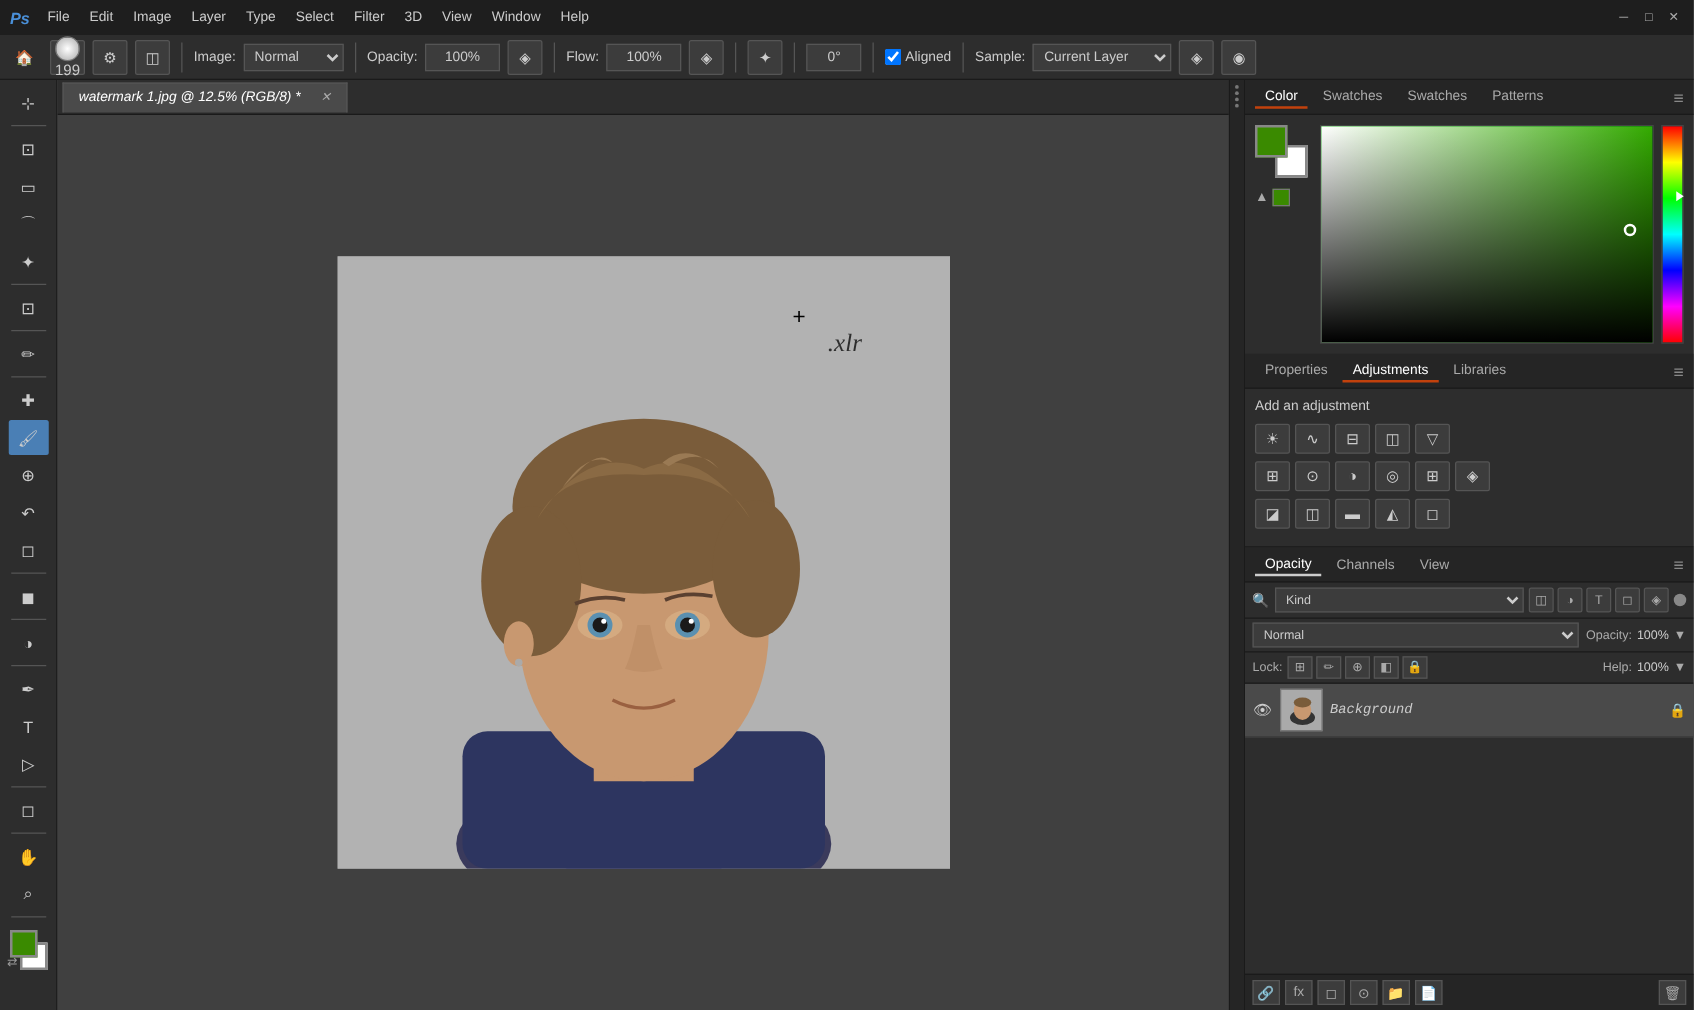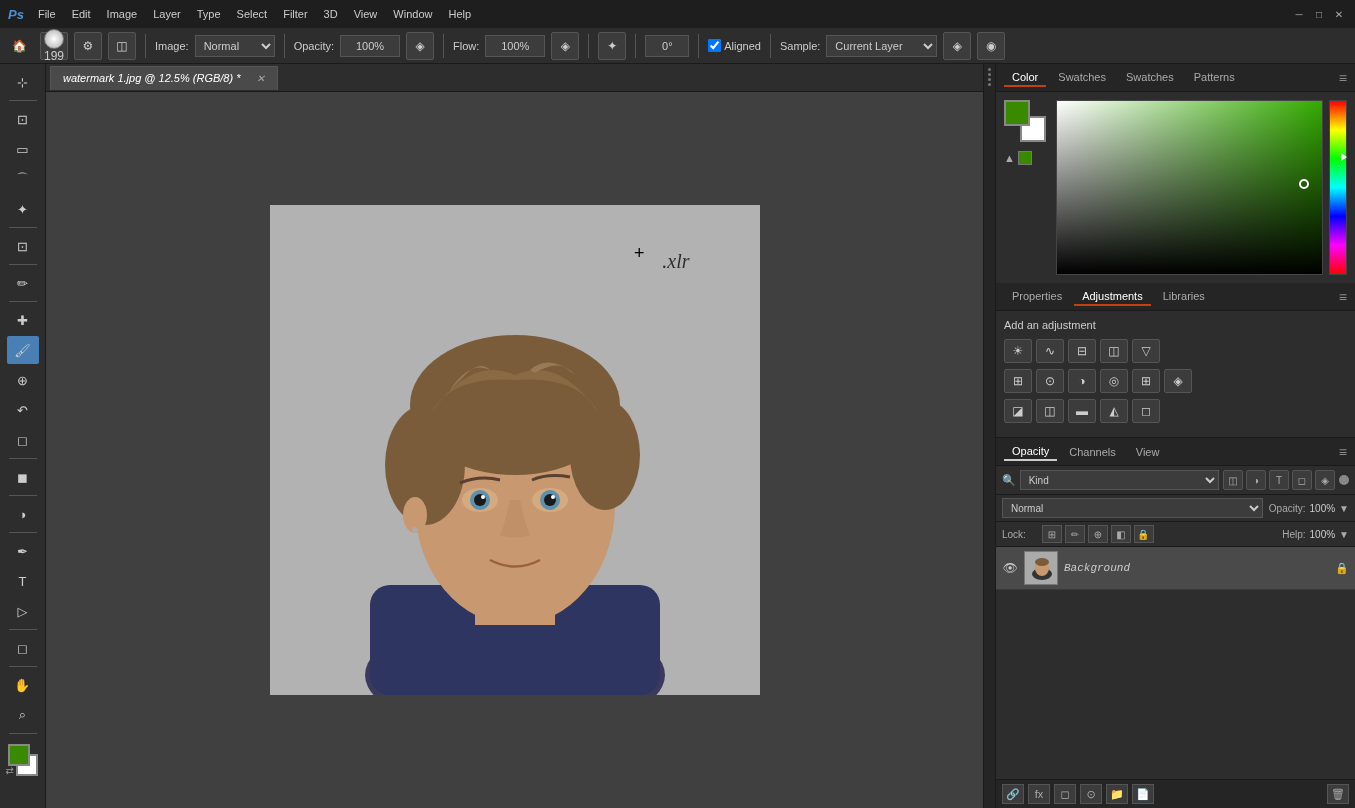--- a/index.html
+++ b/index.html
@@ -64,21 +64,21 @@
     .layers-options { margin-left: auto; color: #888; cursor: pointer; font-size: 14px; }
     .layers-filter-row { display: flex; align-items: center; padding: 4px 6px; gap: 4px; border-bottom: 1px solid #1a1a1a; }
     .layers-search { background: #3c3c3c; border: 1px solid #555; color: #ccc; height: 20px; padding: 0 4px; font-size: 10px; flex: 1; }
     .layers-filter-icons { display: flex; gap: 3px; }
     .layers-filter-icon { width: 20px; height: 20px; background: #3c3c3c; border: 1px solid #555; display: flex; align-items: center; justify-content: center; font-size: 10px; color: #aaa; cursor: pointer; border-radius: 2px; }
     .layers-filter-dot { width: 10px; height: 10px; background: #888; border-radius: 50%; }
     .blend-row { display: flex; align-items: center; padding: 3px 6px; gap: 6px; border-bottom: 1px solid #1a1a1a; }
     .blend-select { background: #3c3c3c; color: #ccc; border: 1px solid #555; height: 20px; padding: 0 4px; font-size: 10px; flex: 1; }
     .opacity-row { display: flex; align-items: center; gap: 4px; font-size: 10px; color: #aaa; }
     .opacity-val { color: #ccc; }
-    .lock-row { display: flex; align-items: center; padding: 3px 6px; gap: 16px; border-bottom: 1px solid #1a1a1a; }
+    .lock-row { display: flex; align-items: center; padding: 3px 6px; gap: 4px; border-bottom: 1px solid #1a1a1a; }
     .lock-label { font-size: 10px; color: #aaa; }
     .lock-icons { display: flex; gap: 3px; }
     .lock-icon-btn { width: 20px; height: 18px; background: #3c3c3c; border: 1px solid #555; display: flex; align-items: center; justify-content: center; font-size: 10px; color: #aaa; cursor: pointer; }
     .fill-row { display: flex; align-items: center; gap: 4px; font-size: 10px; color: #aaa; }
     .fill-val { color: #ccc; }
     .layer-row { display: flex; align-items: center; padding: 4px 6px; gap: 6px; background: #4a4a4a; cursor: pointer; border-bottom: 1px solid #3a3a3a; }
     .layer-eye { width: 16px; height: 16px; display: flex; align-items: center; justify-content: center; cursor: pointer; font-size: 12px; }
     .layer-thumb { width: 34px; height: 34px; background: #999; border: 1px solid #777; flex-shrink: 0; overflow: hidden; }
     .layer-name { font-size: 11px; color: #ccc; font-style: italic; flex: 1; font-family: Liberation Mono, monospace; }
     .layer-lock { width: 14px; height: 14px; display: flex; align-items: center; justify-content: center; font-size: 11px; color: #aaa; }
@@ -290,21 +290,21 @@
 
             <path d="M220 355 Q245 368 270 355" stroke="#9a6040" stroke-width="2.5" fill="none"></path>
 
             <ellipse cx="145" cy="310" rx="12" ry="18" fill="#c89870"></ellipse>
 
             <circle cx="145" cy="325" r="3" fill="#aaa"></circle>
           </svg>
           
           <div style="position:absolute;top:38px;right:115px;font-size:18px;color:#000;pointer-events:none;">+</div>
           
-          <div style="position:absolute;top:45px;right:70px;font-size:20px;font-style:italic;color:rgba(0,0,0,0.75);font-family:serif;pointer-events:none;">.xlr</div>
+          <div style="position:absolute;top:59px;right:70px;font-size:20px;font-style:italic;color:rgba(0,0,0,0.75);font-family:serif;pointer-events:none;">.xlr</div>
         </div>
       </div>
     </div>
   </div>
 
   <div class="right-collapse">
     <div class="collapse-dots">
       <div class="collapse-dot"></div>
       <div class="collapse-dot"></div>
       <div class="collapse-dot"></div>

